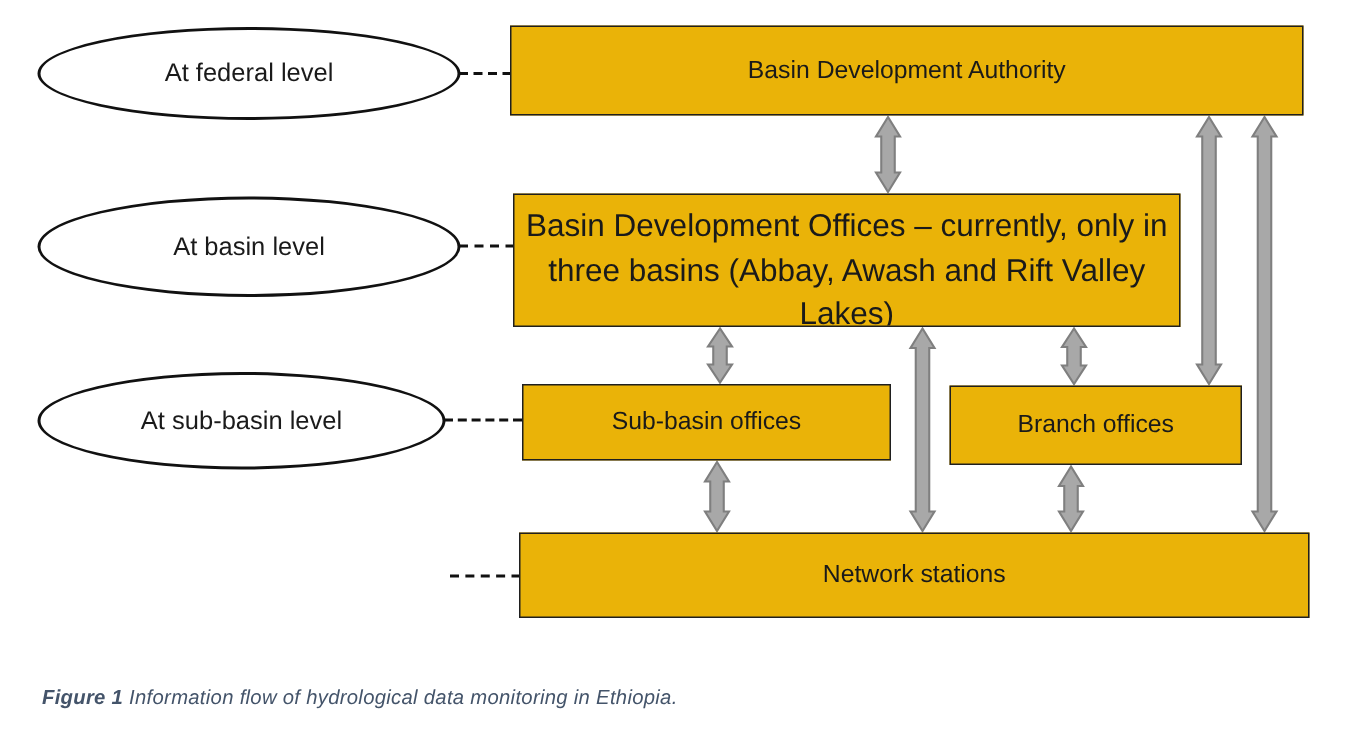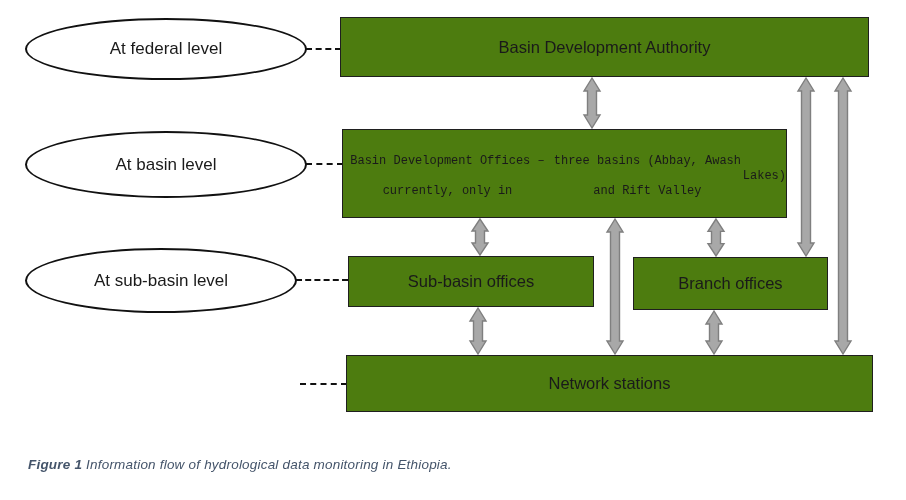--- a/index.html
+++ b/index.html
@@ -20,34 +20,34 @@
     font-size:17px;
     box-sizing:border-box;
   }
   .dash{
     position:absolute;
     border-top:2.5px dashed #111111;
     height:0;
   }
   .node{
     position:absolute;
-    background:#4d7c0f;
+    background:#eab308;
     border:1.6px solid #1f1f1f;
     box-sizing:border-box;
     display:flex;align-items:center;justify-content:center;
     text-align:center;
     font-size:16.5px;
   }
   .node.multiline{
+    flex-direction:column;
     justify-content:flex-start;
     padding-top:6px;
-    font-size:12px;
+    font-size:21px;
     line-height:29.5px;
     overflow:hidden;
-    font-family:Liberation Mono, monospace;
   }
   #arrow-layer{
     position:absolute;left:0;top:0;
   }
   #arrow-layer polygon{
     fill:#a8a8a8;
     stroke:#7f7f7f;
     stroke-width:1.4;
   }
   .caption{

